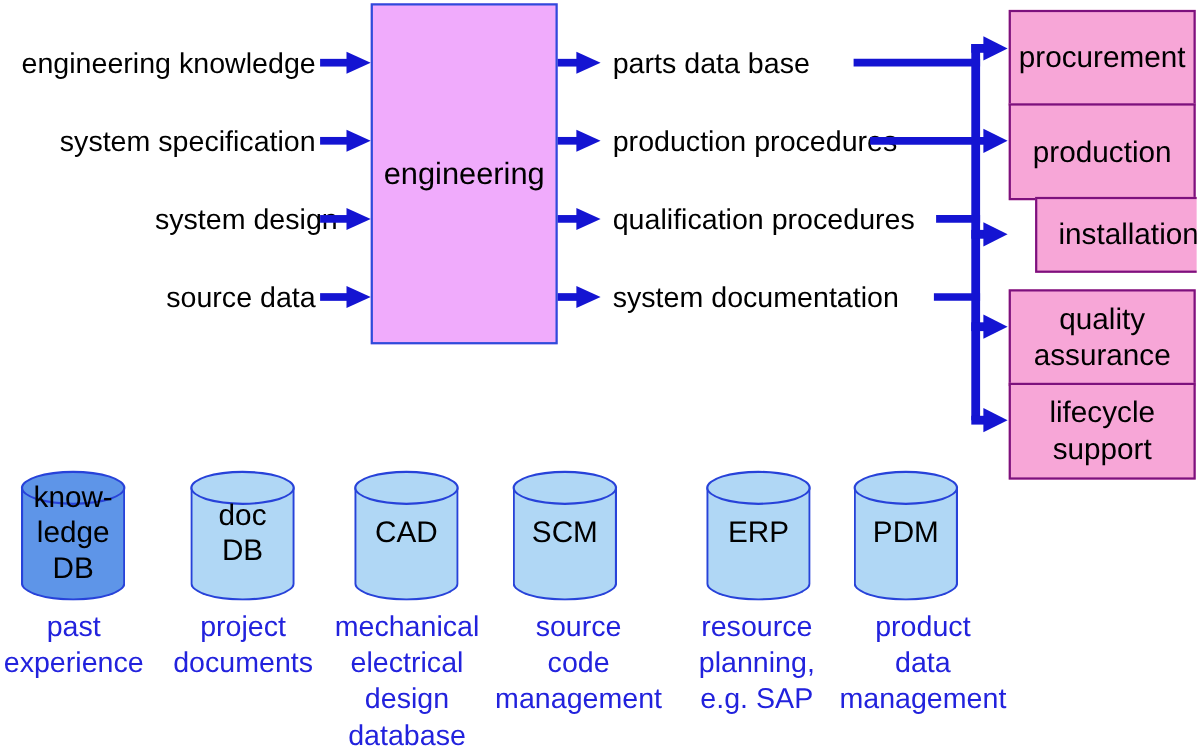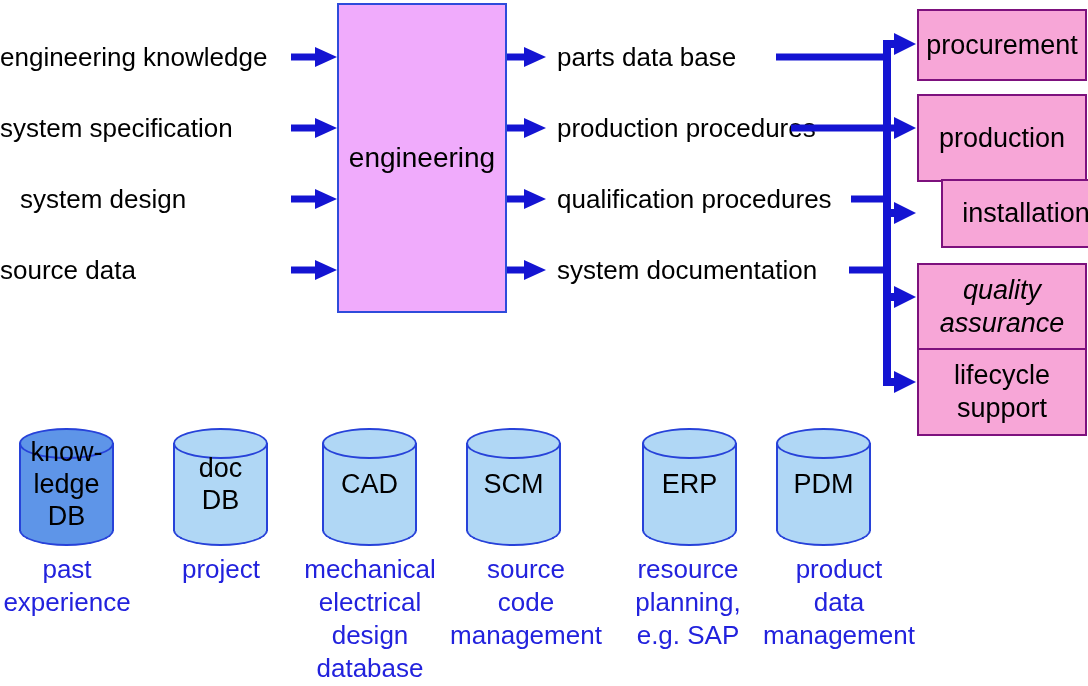--- a/index.html
+++ b/index.html
@@ -3,21 +3,21 @@
 <meta charset="utf-8">
 <style>
   html,body{margin:0;padding:0;background:#fff;}
   #stage{
     position:relative;width:1088px;height:686px;background:#ffffff;overflow:hidden;
     font-family:"Liberation Sans", sans-serif;color:#000;
   }
   .connectors{position:absolute;left:0;top:0;z-index:5;pointer-events:none;}
 
   .in-label{
-    position:absolute;left:0;width:287px;
+    position:absolute;left:0;width:287px;text-align:right;
     font-size:26px;line-height:30px;white-space:nowrap;
   }
   .out-label{
     position:absolute;left:557px;text-align:center;
     font-size:26px;line-height:30px;white-space:nowrap;
   }
   .process-box{
     position:absolute;left:337px;top:3px;width:170px;height:310px;
     background:#f0abfc;border:2px solid #2e4bdb;box-sizing:border-box;
     display:flex;align-items:center;justify-content:center;
@@ -106,30 +106,30 @@
 
   <div class="process-box">
     <span>engineering</span>
   </div>
 
   <div class="out-label" style="top:42px;">parts data base</div>
   <div class="out-label" style="top:113px;">production procedures</div>
   <div class="out-label" style="top:184px;">qualification procedures</div>
   <div class="out-label" style="top:255px;">system documentation</div>
 
-  <div class="stage-box" style="top:9px;height:72px;">
+  <div class="stage-box" style="top:9px;height:87px;">
     <span>procurement</span>
   </div>
   <div class="stage-box" style="top:94px;">
     <span>production</span>
   </div>
   <div class="stage-box" style="top:179px;height:69px;margin-left:24px;">
     <span>installation</span>
   </div>
-  <div class="stage-box" style="top:263px;font-style:italic;">
+  <div class="stage-box" style="top:263px;">
     <span>quality</span>
     <span>assurance</span>
   </div>
   <div class="stage-box" style="top:348px;">
     <span>lifecycle</span>
     <span>support</span>
   </div>
 
   <div class="cyl dark" style="left:19px;">
     <div class="cyl-body"></div>
@@ -176,20 +176,21 @@
       <span>PDM</span>
     </div>
   </div>
 
   <div class="db-caption" style="left:-28px;">
     <span>past</span>
     <span>experience</span>
   </div>
   <div class="db-caption" style="left:126px;">
     <span>project</span>
+    <span>documents</span>
   </div>
   <div class="db-caption" style="left:275px;">
     <span>mechanical</span>
     <span>electrical</span>
     <span>design</span>
     <span>database</span>
   </div>
   <div class="db-caption" style="left:431px;">
     <span>source</span>
     <span>code</span>

